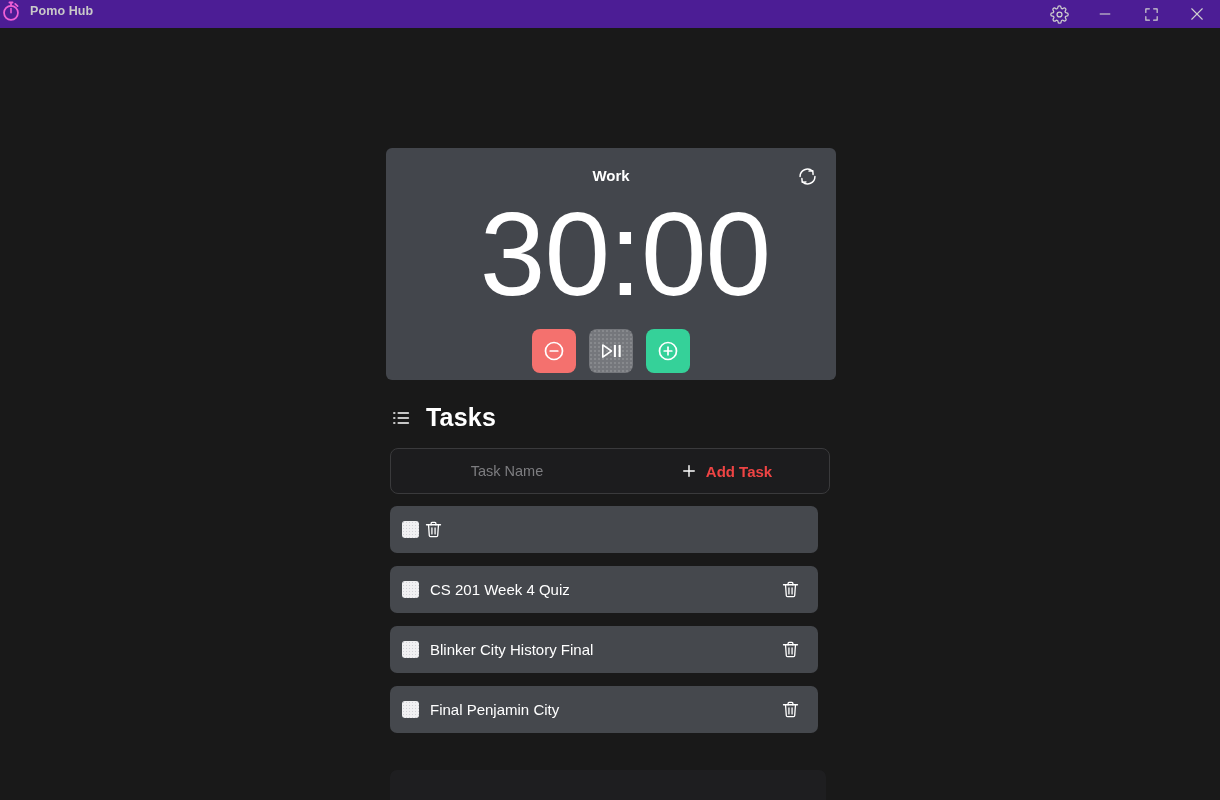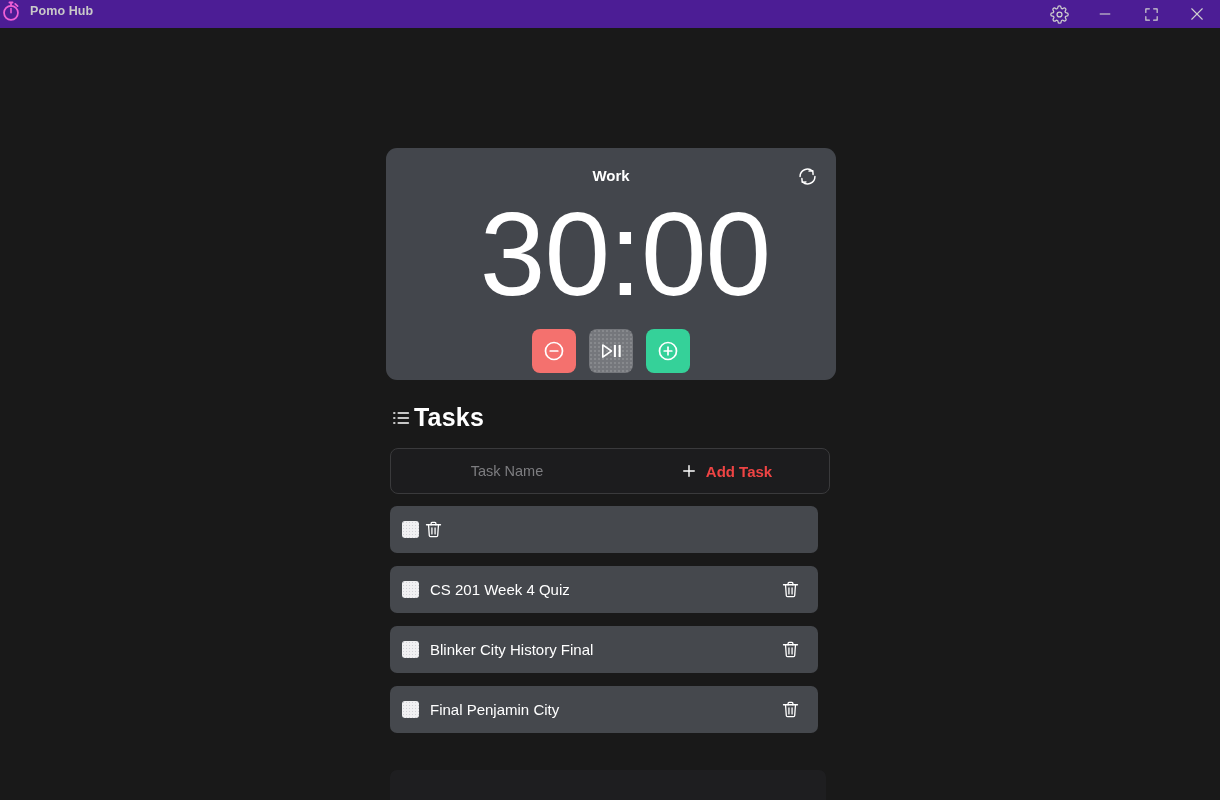--- a/index.html
+++ b/index.html
@@ -65,21 +65,21 @@
   .column {
     position: absolute;
     left: 386px;
     top: 120px;
     width: 450px;
   }
 
   
   .timer-card {
     background: #43464c;
-    border-radius: 11px;
+    border-radius: 6px;
     width: 450px;
     height: 232px;
     position: relative;
     padding-top: 15px;
   }
   .timer-head {
     position: relative;
     height: 26px;
   }
   .timer-mode {
@@ -139,21 +139,21 @@
     background-image:
       radial-gradient(rgba(255,255,255,.13) 0.8px, transparent 0.9px);
     background-size: 4px 4px;
   }
   .ctrl svg { display: block; }
 
   
   .tasks-head {
     display: flex;
     align-items: center;
-    gap: 2px;
+    gap: 14px;
     margin-top: 23px;
     padding-left: 4px;
   }
   .tasks-title {
     color: #ffffff;
     font-size: 25px;
     font-weight: 700;
     letter-spacing: .2px;
   }
   .list-icon { display: block; flex: none; }

